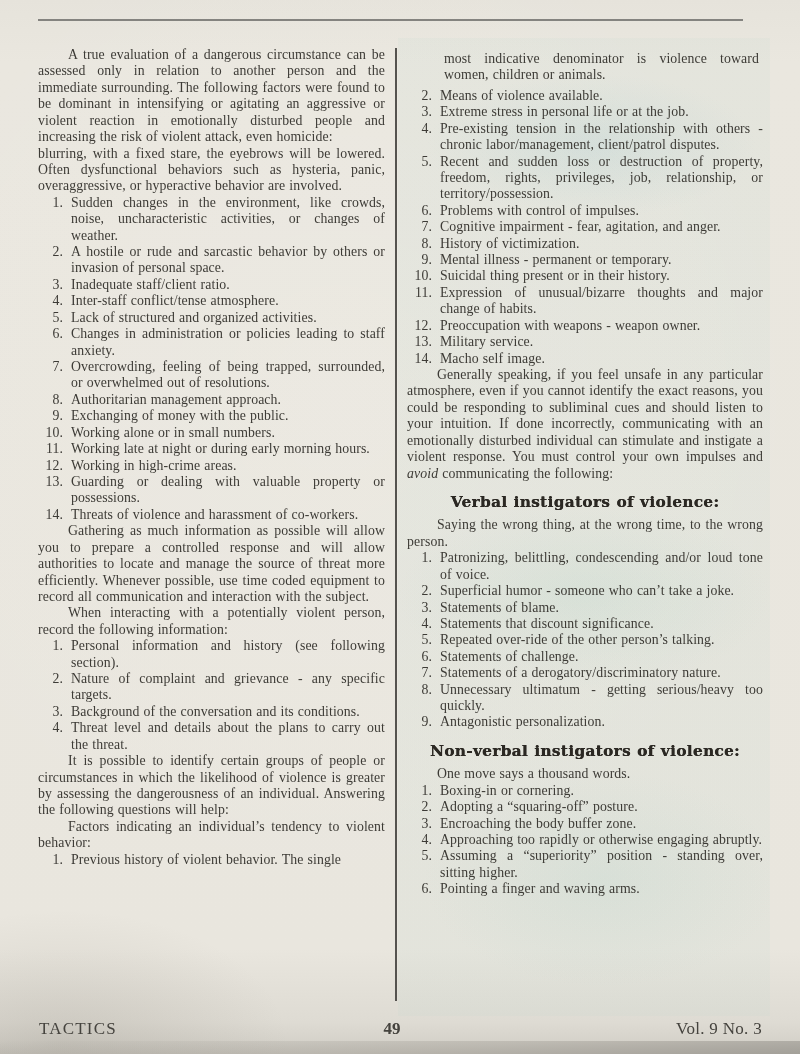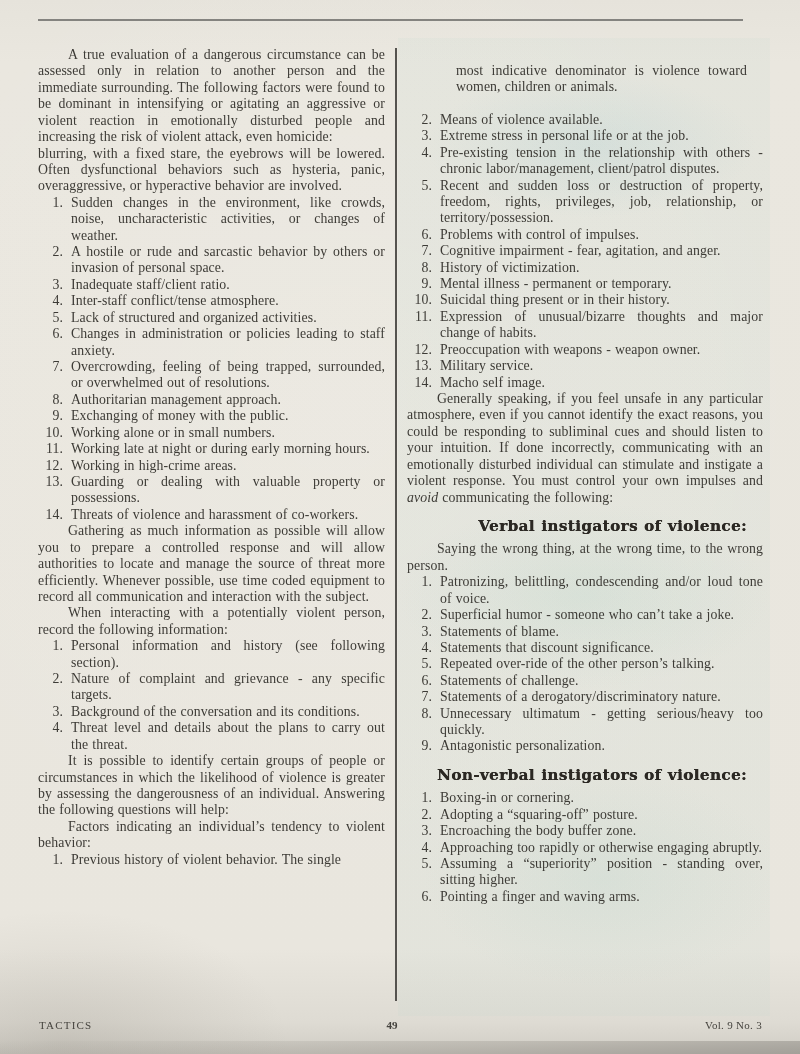--- a/index.html
+++ b/index.html
@@ -24,27 +24,27 @@
   .column-divider{position:absolute;left:395px;top:48px;width:2px;height:953px;background:#55534f;}
   .col{position:absolute;top:47px;font-size:13.8px;line-height:16.42px;letter-spacing:.1px;
        text-align:justify;word-spacing:.5px;}
   .col-left{left:38px;width:347px;}
   .col-right{left:407px;width:356px;}
   .para{margin:0;text-indent:30px;}
   .para.noindent{text-indent:0;}
   .num-list{margin:0;padding:0;list-style:none;}
   .num-list li{position:relative;padding-left:33px;counter-increment:li;}
   .num-list li::before{content:counter(li) ".";position:absolute;left:0;top:0;width:25px;text-align:right;}
-  .li-cont{padding-left:33px;margin:16px;}
+  .li-cont{padding-left:33px;margin:4px;}
   .subhead{
     margin:12px 16px 7px;font-family:"DejaVu Serif", serif;font-size:15.2px;font-weight:bold;
-    letter-spacing:.4px;color:#2b2823;text-align:right;text-indent:0;
+    letter-spacing:.4px;color:#2b2823;text-align:center;text-indent:0;
     text-shadow:.3px 0 0 #2b2823;
   }
-  .footer{position:absolute;left:0;top:1019px;width:800px;height:18px;font-size:11px;color:#45433e;}
+  .footer{position:absolute;left:0;top:1019px;width:800px;height:18px;font-size:17px;color:#45433e;}
   .footer-left{position:absolute;left:39px;letter-spacing:1.2px;}
   .footer-center{position:absolute;left:0;width:784px;text-align:center;font-weight:bold;}
   .footer-right{position:absolute;right:38px;letter-spacing:.3px;}
   .scan-bottom{
     position:absolute;left:0;bottom:0;width:800px;height:13px;
     background:linear-gradient(177deg, rgba(160,156,148,0) 0%, rgba(160,156,148,.45) 55%, #a3a099 100%);
   }
   i{}
 </style>
 </head>
@@ -113,20 +113,21 @@
         <li>Superficial humor - someone who can’t take a joke.</li>
         <li>Statements of blame.</li>
         <li>Statements that discount significance.</li>
         <li>Repeated over-ride of the other person’s talking.</li>
         <li>Statements of challenge.</li>
         <li>Statements of a derogatory/discriminatory nature.</li>
         <li>Unnecessary ultimatum - getting serious/heavy too quickly.</li>
         <li>Antagonistic personalization.</li>
       </ol>
       <h3 class="subhead">Non-verbal instigators of violence:</h3>
+      <p class="para">One move says a thousand words.</p>
       <ol class="num-list" style="counter-reset: li 0;">
         <li>Boxing-in or cornering.</li>
         <li>Adopting a “squaring-off” posture.</li>
         <li>Encroaching the body buffer zone.</li>
         <li>Approaching too rapidly or otherwise engaging abruptly.</li>
         <li>Assuming a “superiority” position - standing over, sitting higher.</li>
         <li>Pointing a finger and waving arms.</li>
       </ol>
     </div>
 

